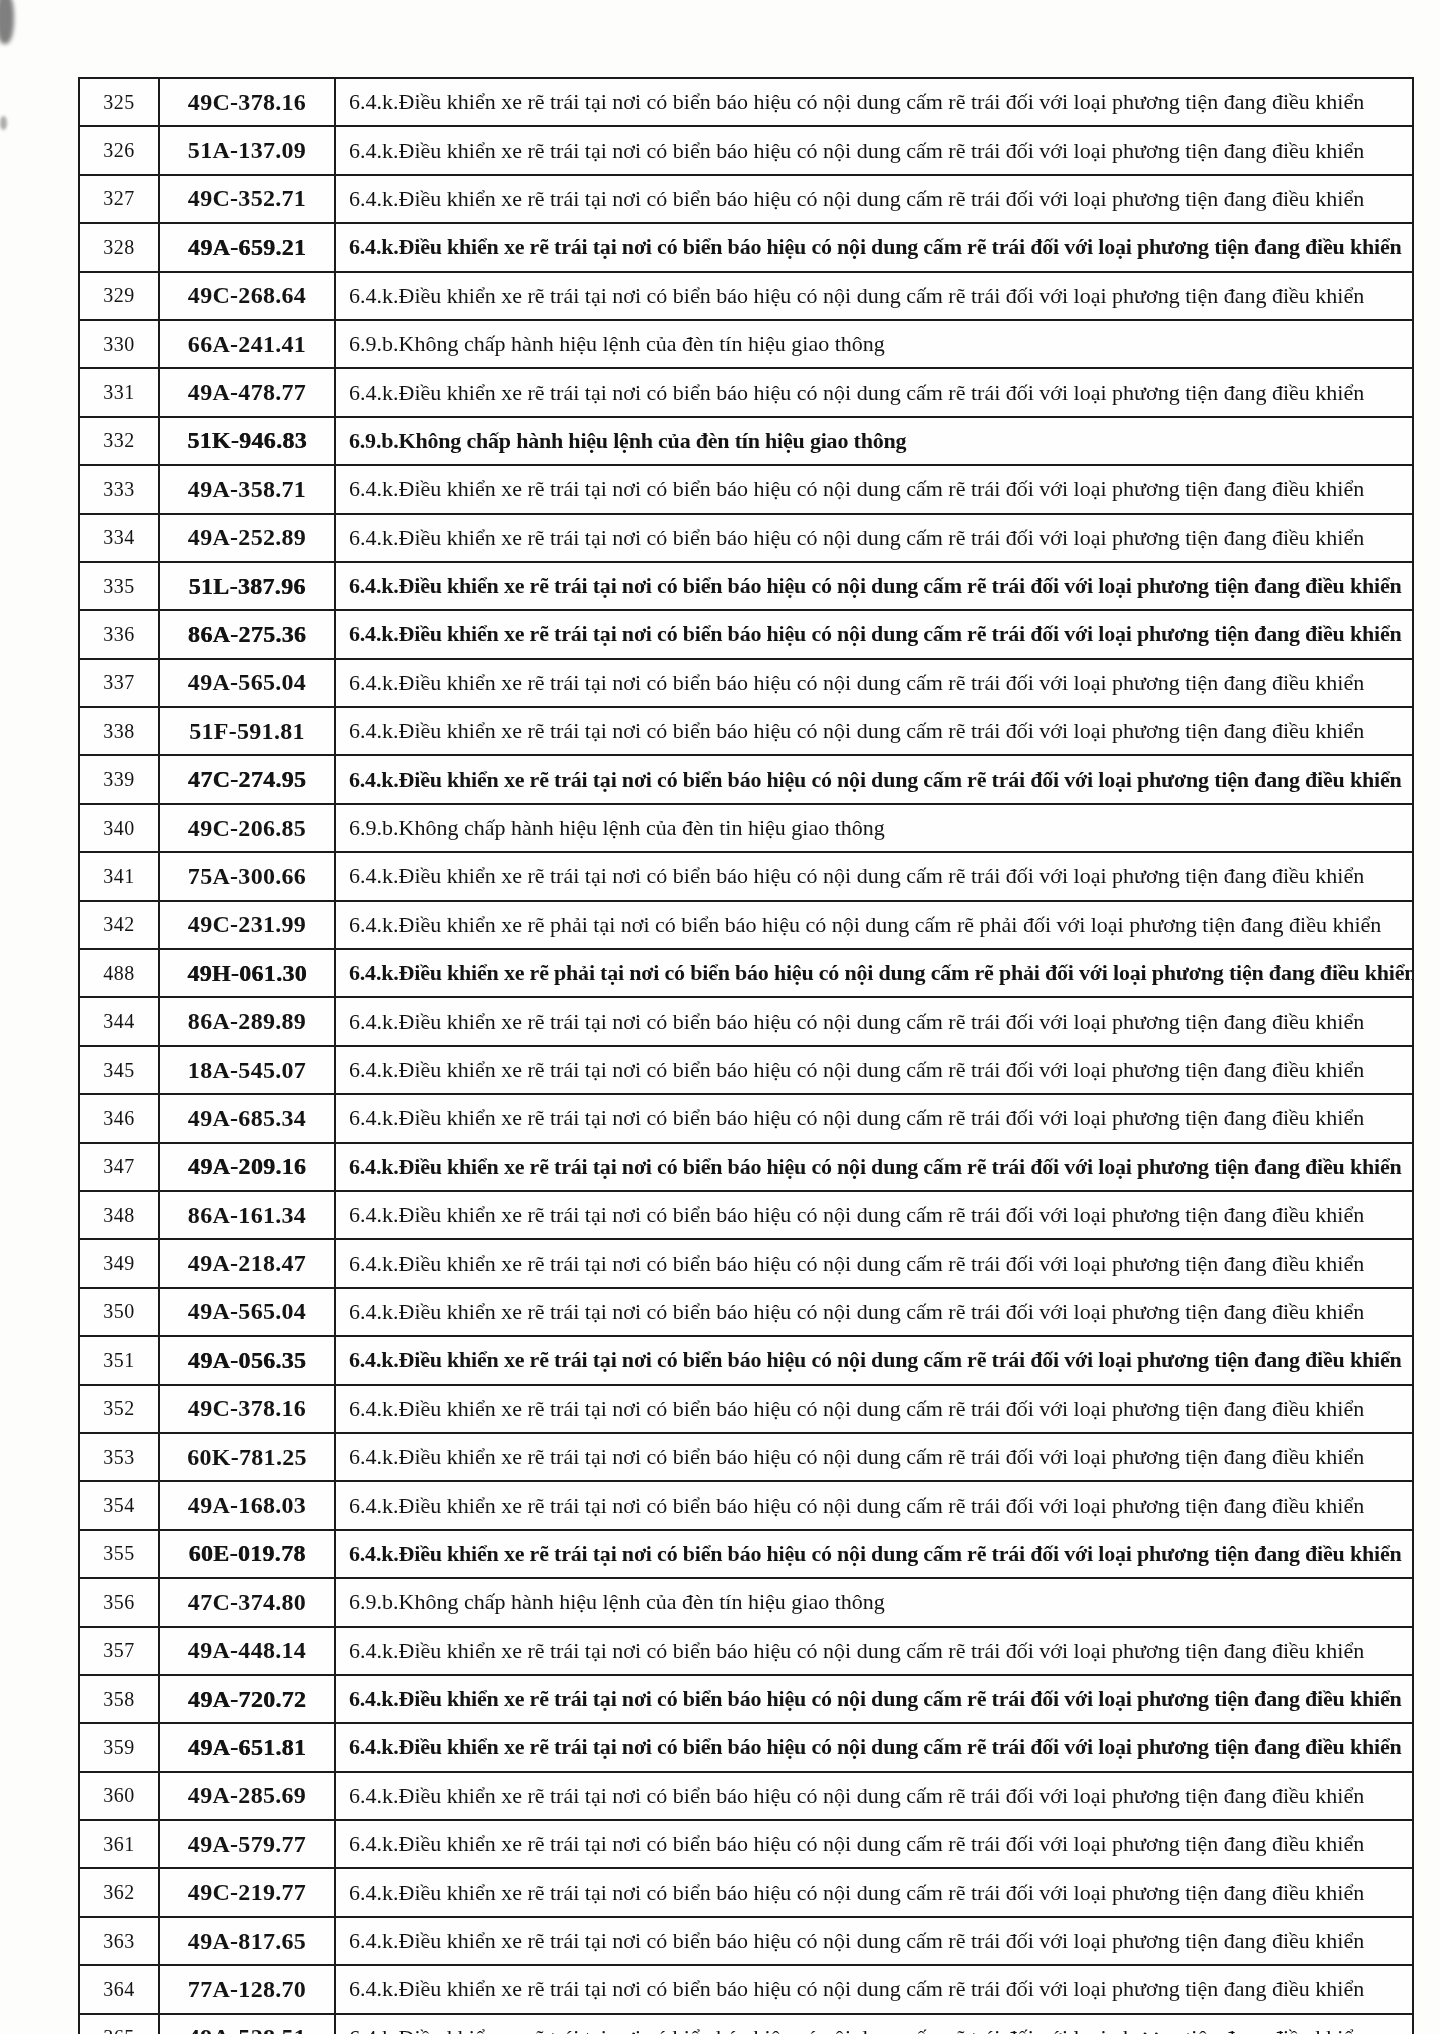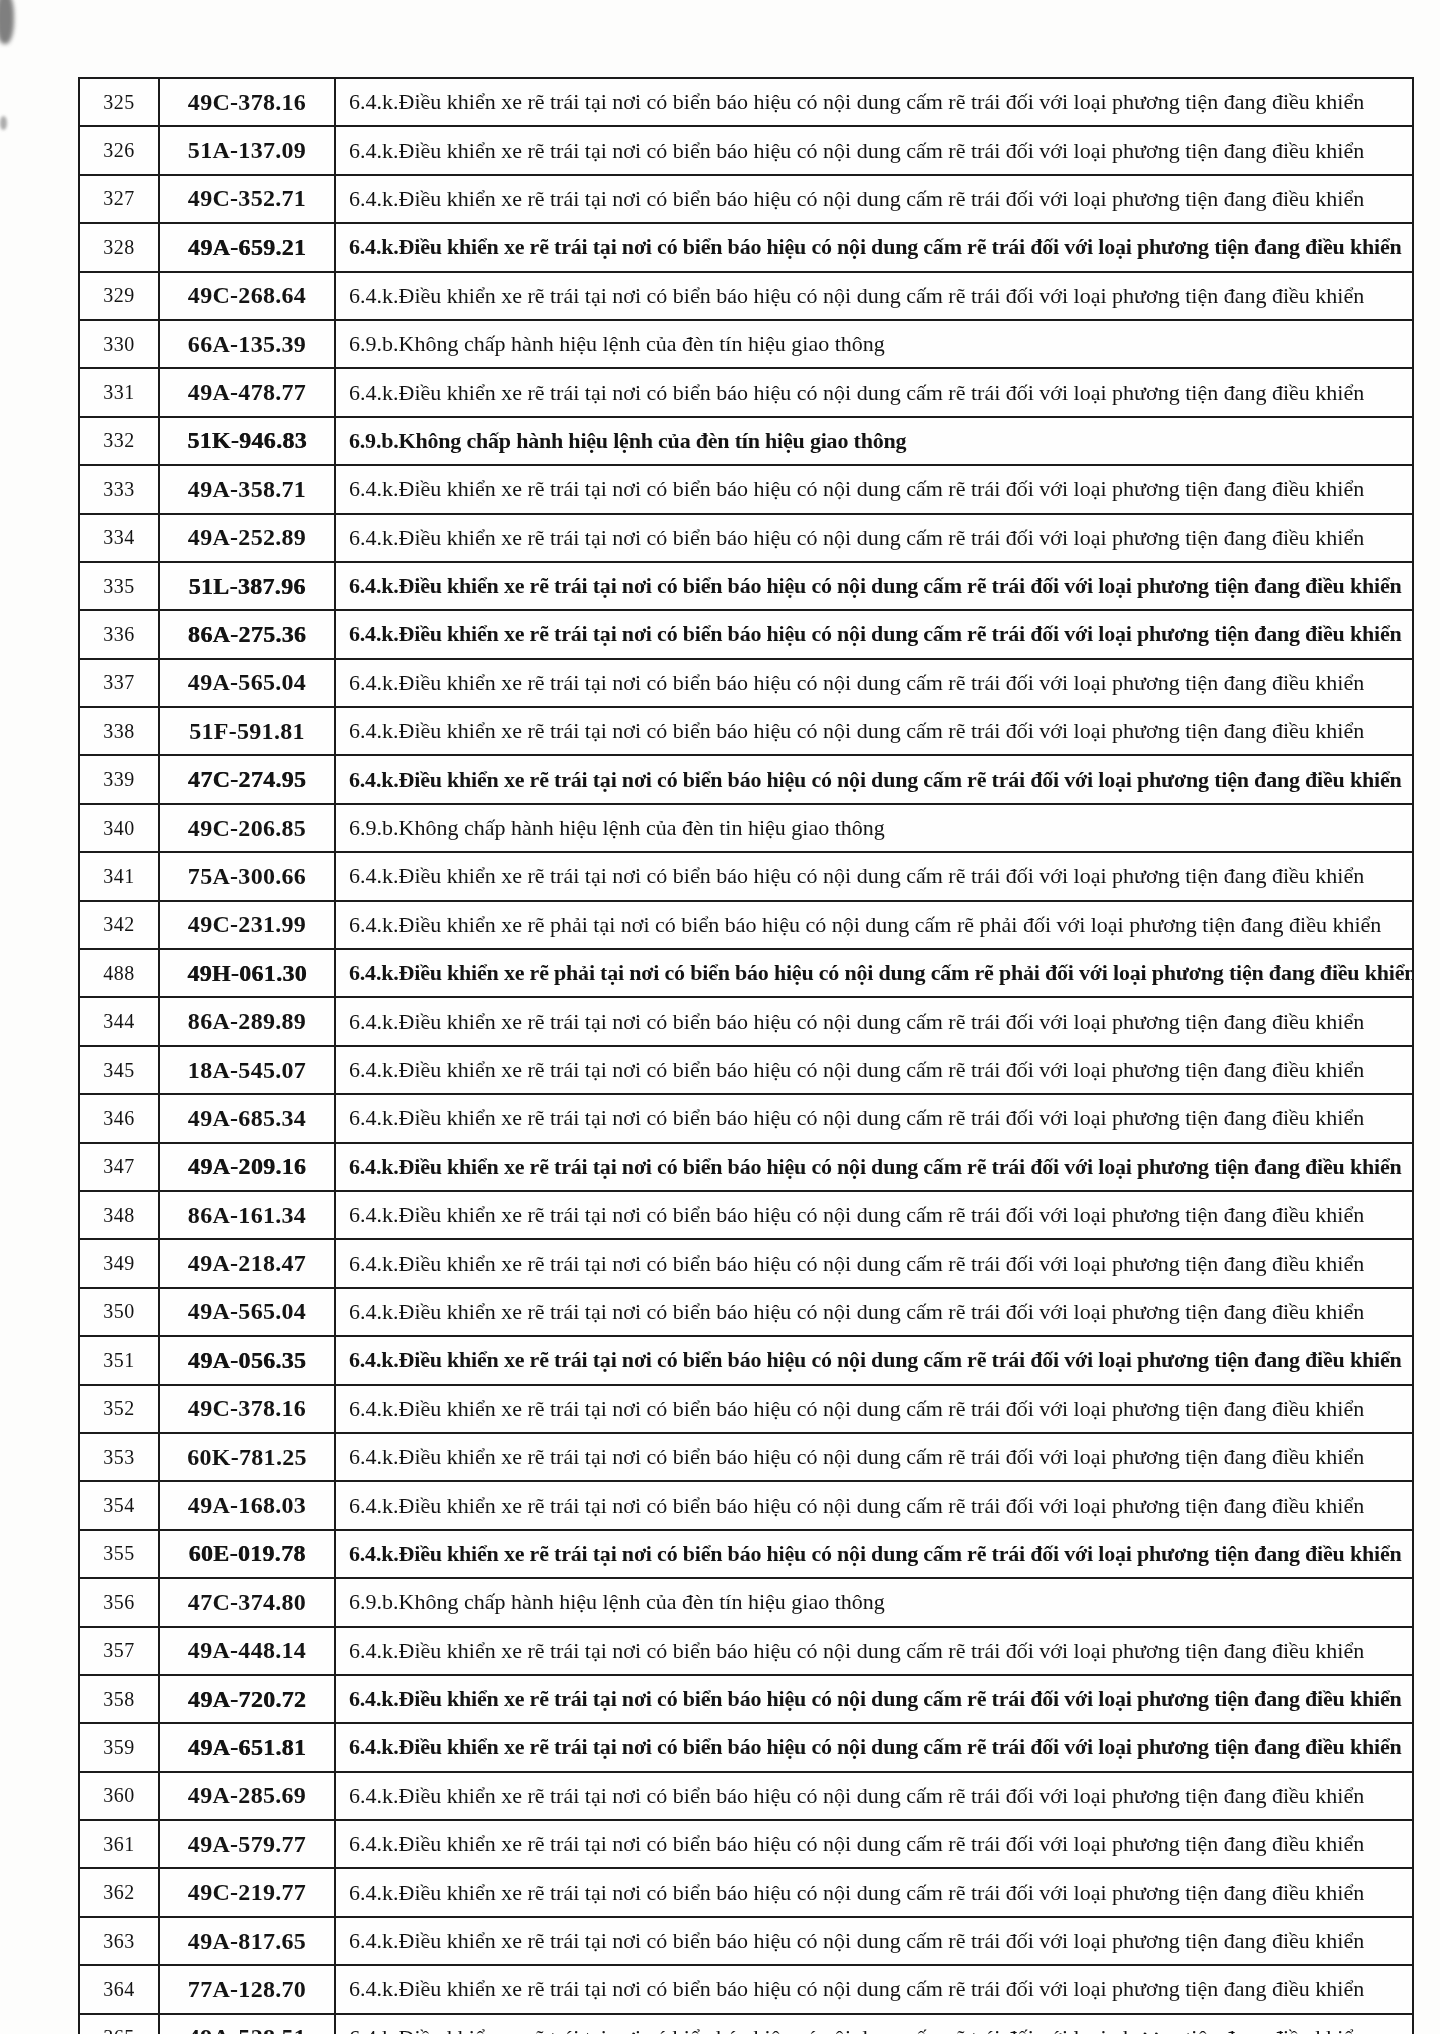--- a/index.html
+++ b/index.html
@@ -112,21 +112,21 @@
         <td class="td-plate">49A-659.21</td>
         <td class="td-violation">6.4.k.Điều khiển xe rẽ trái tại nơi có biển báo hiệu có nội dung cấm rẽ trái đối với loại phương tiện đang điều khiển</td>
       </tr>
       <tr>
         <td class="td-no">329</td>
         <td class="td-plate">49C-268.64</td>
         <td class="td-violation">6.4.k.Điều khiển xe rẽ trái tại nơi có biển báo hiệu có nội dung cấm rẽ trái đối với loại phương tiện đang điều khiển</td>
       </tr>
       <tr>
         <td class="td-no">330</td>
-        <td class="td-plate">66A-135.39</td>
+        <td class="td-plate">66A-241.41</td>
         <td class="td-violation">6.9.b.Không chấp hành hiệu lệnh của đèn tín hiệu giao thông</td>
       </tr>
       <tr>
         <td class="td-no">331</td>
         <td class="td-plate">49A-478.77</td>
         <td class="td-violation">6.4.k.Điều khiển xe rẽ trái tại nơi có biển báo hiệu có nội dung cấm rẽ trái đối với loại phương tiện đang điều khiển</td>
       </tr>
       <tr class="heavy">
         <td class="td-no">332</td>
         <td class="td-plate">51K-946.83</td>

